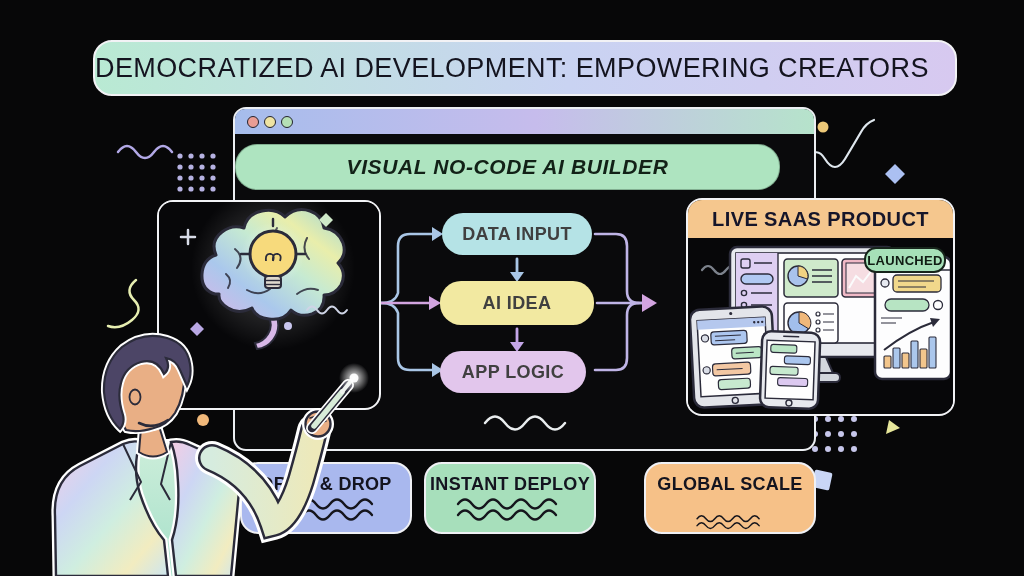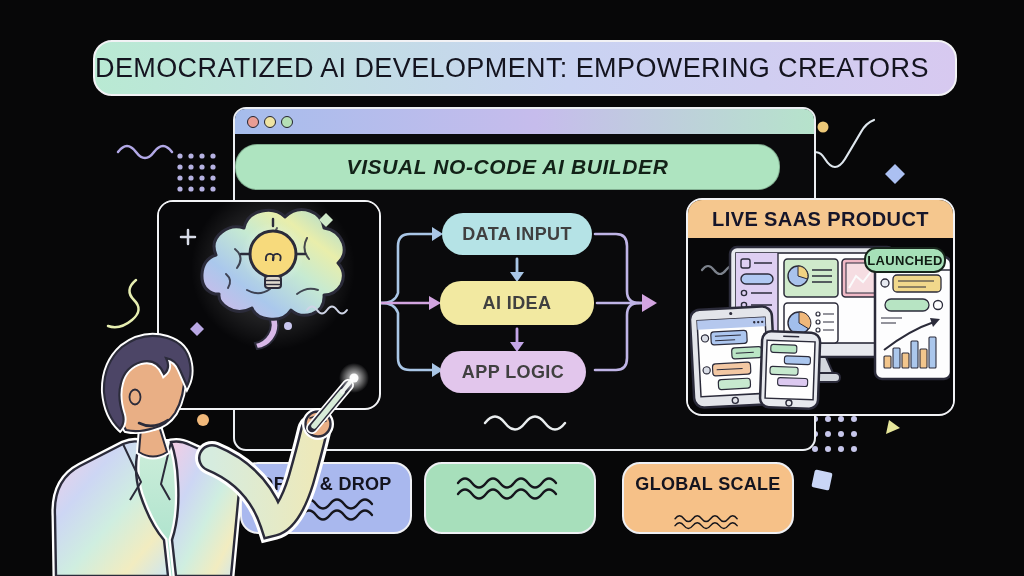--- a/index.html
+++ b/index.html
@@ -49,21 +49,21 @@
   .right-panel .panel-body{height:171px;}
 
   .launched{left:176px;top:9px;width:78px;height:22px;border-radius:12px;background:var(--launched-green);
     border:2px solid #17241b;font-size:13px;font-weight:700;letter-spacing:.3px;color:#101c13;z-index:4;}
 
   .feature-badge{top:462px;width:172px;height:72px;border-radius:18px;border:2px solid #eff0f4;
     z-index:20;display:flex;flex-direction:column;align-items:center;padding-top:10px;box-sizing:border-box;}
   .feature-badge .lbl{font-size:18px;font-weight:700;letter-spacing:.3px;color:#14141f;}
   .bg1{left:240px;background:var(--badge-blue);}
   .bg2{left:424px;background:var(--badge-green);}
-  .bg3{left:622px;background:var(--badge-orange);gap:18px;}
+  .bg3{left:644px;background:var(--badge-orange);gap:18px;}
 
   svg{display:block;}
   .deco{pointer-events:none;}
 </style>
 </head>
 <body>
 
 <div class="stage">
 
   <svg class="abs deco" style="left:0;top:0" width="1024" height="576" viewBox="0 0 1024 576">
@@ -314,20 +314,21 @@
   <div class="abs feature-badge bg1">
     <span class="lbl">DRAG &amp; DROP</span>
     <svg width="120" height="30" viewBox="0 0 120 30">
       <g stroke="#15151c" stroke-width="2.3" fill="none" stroke-linecap="round">
         <path d="M8 9 q7 -9 14 0 t14 0 t14 0 t14 0 t14 0 t14 0 t14 0"></path>
         <path d="M8 20 q7 -9 14 0 t14 0 t14 0 t14 0 t14 0 t14 0 t14 0"></path>
       </g>
     </svg>
   </div>
   <div class="abs feature-badge bg2">
+    <span class="lbl">INSTANT DEPLOY</span>
     <svg width="120" height="30" viewBox="0 0 120 30">
       <g stroke="#15151c" stroke-width="2.3" fill="none" stroke-linecap="round">
         <path d="M8 9 q7 -9 14 0 t14 0 t14 0 t14 0 t14 0 t14 0 t14 0"></path>
         <path d="M8 20 q7 -9 14 0 t14 0 t14 0 t14 0 t14 0 t14 0 t14 0"></path>
       </g>
     </svg>
   </div>
   <div class="abs feature-badge bg3">
     <span class="lbl">GLOBAL SCALE</span>
     <svg width="120" height="30" viewBox="0 0 120 30">

